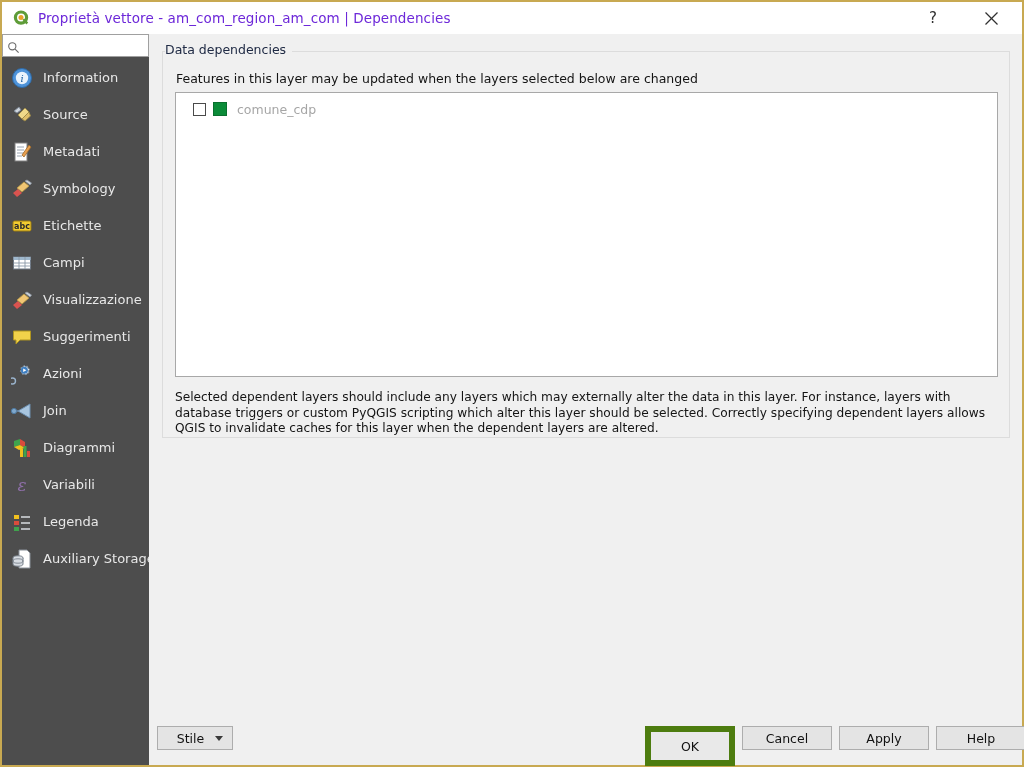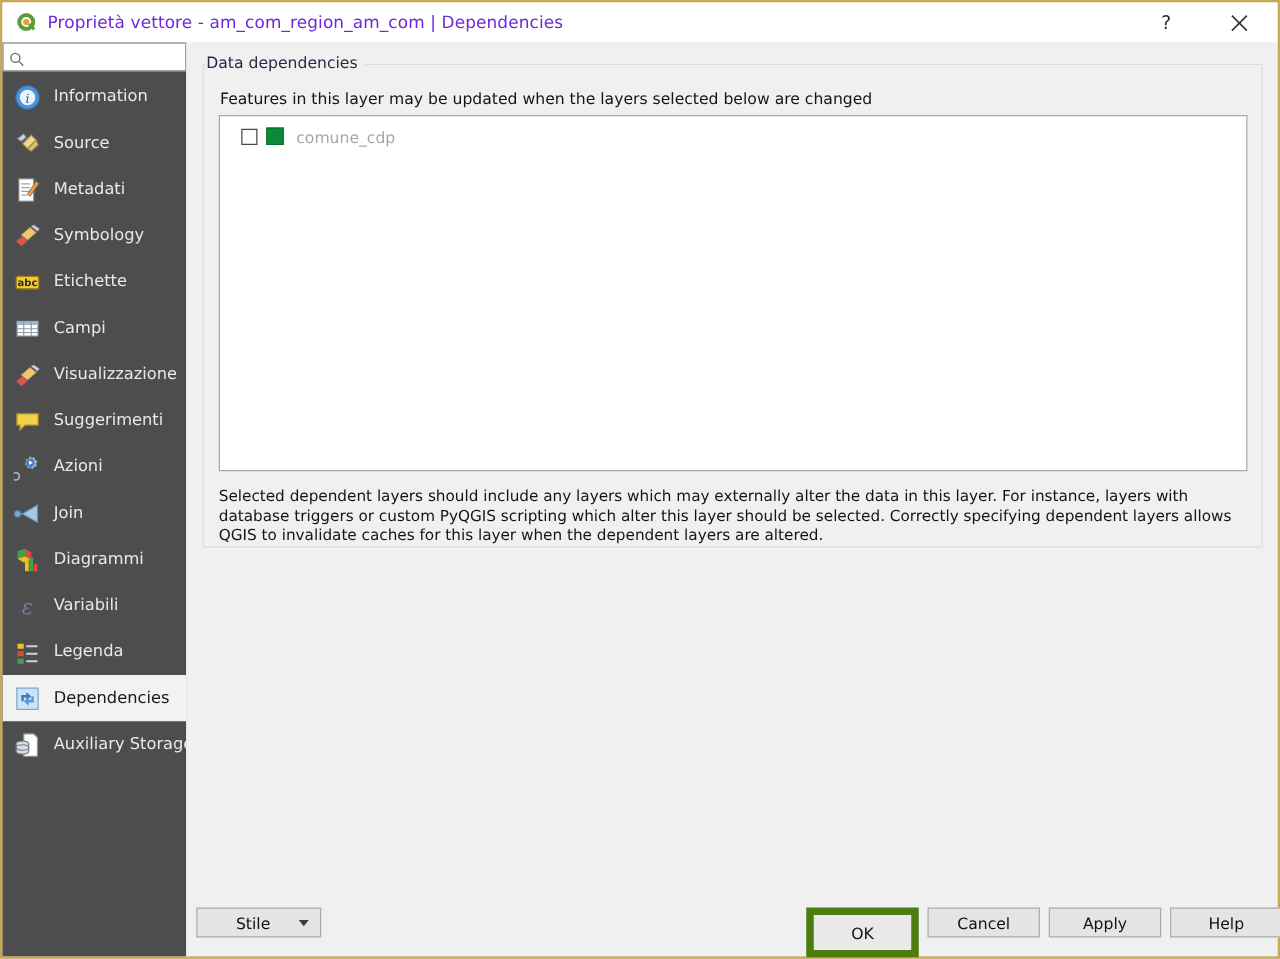--- a/index.html
+++ b/index.html
@@ -216,21 +216,21 @@
     border: 1px solid #adadad;
     font-family: "DejaVu Sans", "Liberation Sans", sans-serif;
     font-size: 12.5px;
     color: #111111;
     text-align: center;
     cursor: default;
     display: flex; align-items: center; justify-content: center;
   }
   #style-btn {
     left: 4px; top: 5px;
-    width: 100px; height: 24px;
+    width: 76px; height: 24px;
     justify-content: space-between;
     padding-left: 0;
   }
   #style-btn .style-label {
     flex: 1 1 auto;
     text-align: center;
     padding-left: 8px;
   }
   #style-btn .arrow {
     flex: 0 0 auto;
@@ -433,30 +433,20 @@
             <rect x="3" y="10" width="5" height="4" fill="#d94b3c"></rect>
             <rect x="3" y="16" width="5" height="4" fill="#3fa34d"></rect>
             <line x1="10" y1="6" x2="19" y2="6" stroke="#d0d4d8" stroke-width="1.6"></line>
             <line x1="10" y1="12" x2="19" y2="12" stroke="#d0d4d8" stroke-width="1.6"></line>
             <line x1="10" y1="18" x2="19" y2="18" stroke="#d0d4d8" stroke-width="1.6"></line>
           </svg>
         </span>
         <span class="nav-label">Legenda</span>
       </div>
 
-      <div class="nav-item selected">
-        <span class="nav-icon">
-          <svg width="22" height="22" viewBox="0 0 22 22">
-            <rect x="2.5" y="2.5" width="17" height="17" fill="#cfe3f5" stroke="#7ba7d0" stroke-width="1"></rect>
-            <path d="M6 13 L6 8 L10 8 L10 5.5 L14 9 L10 12.5 L10 10 L8 10 L8 13 Z" fill="#3f7fc1"></path>
-            <path d="M16 9 L16 14 L12 14 L12 16.5 L8 13 L12 9.5 L12 12 L14 12 L14 9 Z" fill="#5b9bd5"></path>
-          </svg>
-        </span>
-        <span class="nav-label">Dependencies</span>
-      </div>
 
 
       <div class="nav-item">
         <span class="nav-icon">
           <svg width="22" height="22" viewBox="0 0 22 22">
             <path d="M8 2 H16 L19 5 V20 H8 Z" fill="#ffffff" stroke="#8a919a" stroke-width="1"></path>
             <ellipse cx="7" cy="10" rx="5" ry="2.2" fill="#d8dde3" stroke="#79818b" stroke-width="1"></ellipse>
             <path d="M2 10 V16 a5 2.2 0 0 0 10 0 V10" fill="#d8dde3" stroke="#79818b" stroke-width="1"></path>
             <ellipse cx="7" cy="13" rx="5" ry="2.2" fill="none" stroke="#79818b" stroke-width="0.9"></ellipse>
           </svg>

